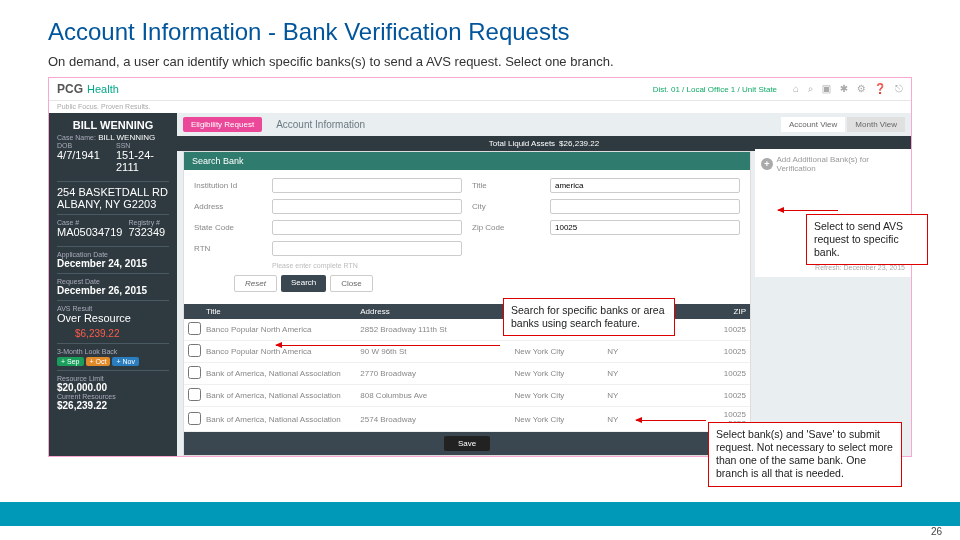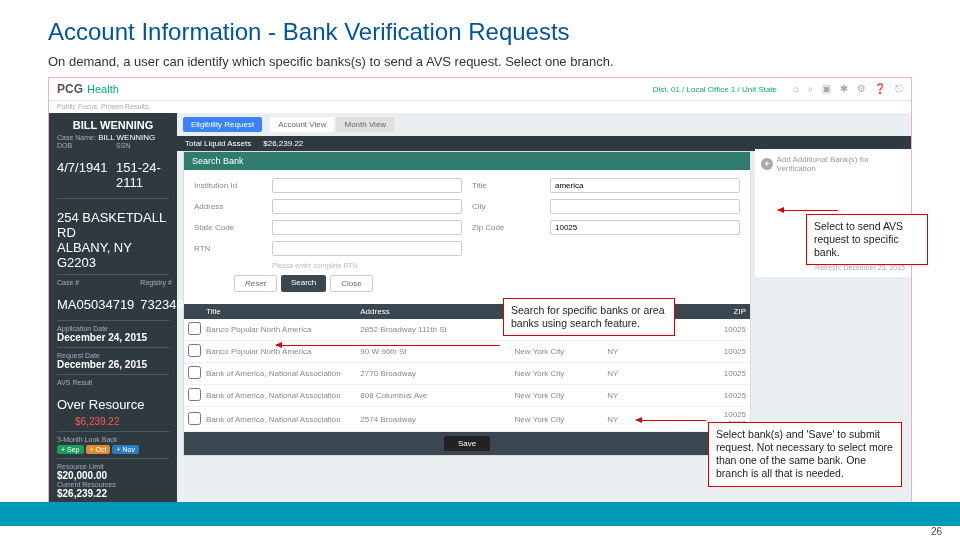--- a/index.html
+++ b/index.html
@@ -15,41 +15,41 @@
 .brand-sub { color: #0a8; font-size: 11px; }
 .brand-tag { color: #aaa; font-size: 7px; }
 .top-right { display: flex; align-items: center; gap: 10px; color: #888; }
 .crumb { color: #1a6; font-size: 8px; }
 .top-icons span { color: #aaa; font-size: 10px; margin-left: 6px; }
 
 .app-body { display: flex; background: #e9eef0; }
 .sidebar { width: 128px; background: #2f3a40; color: #fff; padding: 6px 8px; font-size: 8px; }
 .sidebar .name { font-weight: bold; font-size: 11px; text-align: center; margin-bottom: 2px; }
 .sidebar .lbl { color: #aab; font-size: 7px; }
-.sidebar .val { color: #fff; font-size: 13px; margin-bottom: 4px; margin-top: 11px; }
+.sidebar .val { color: #fff; font-size: 11px; margin-bottom: 4px; }
 .sidebar .hr { border-top: 1px solid #4a5a62; margin: 4px 0; }
 .row2 { display: flex; gap: 6px; }
 .row2 > div { flex: 1; }
 .sidebar .red { color: #ff5a4a; font-weight: normal; font-size: 10px; margin-left: 18px; }
 .sidebar .big { color: #fff; font-weight: bold; font-size: 10px; }
 .mlb { display: flex; gap: 2px; margin-top: 2px; }
 .mlb span { border-radius: 2px; padding: 1px 4px; font-size: 7px; }
 .mlb .g { background: #1a9e5c; color: #fff; }
 .mlb .o { background: #e08a2a; color: #fff; }
 .mlb .b { background: #2a7ec0; color: #fff; }
 
 .main { flex: 1; position: relative; }
 .tabs { display: flex; align-items: center; padding: 4px 6px; gap: 6px; font-size: 8px; }
-.eli-tab { background: #3b82f6; color: #fff; padding: 3px 8px; border-radius: 2px; }
+.eli-tab { background: #ec4899; color: #fff; padding: 3px 8px; border-radius: 2px; }
 .section-title { color: #6a7a82; font-size: 10px; flex: 1; margin-left: 8px; }
 .view-tabs { display: flex; }
 .view-tabs span { background: #e0e0e0; padding: 3px 8px; margin-left: 2px; color: #666; font-size: 8px; }
 .view-tabs .active { background: #fff; }
 
-.assets-bar { background: #2f3a40; color: #fff; display: flex; justify-content: flex-start; padding: 3px 8px; font-size: 8px; gap: 12px; }
+.assets-bar { background: #2f3a40; color: #fff; display: flex; justify-content: center; padding: 3px 8px; font-size: 8px; gap: 4px; }
 
 .right-panel { position: absolute; right: 0; top: 36px; width: 156px; background: #fff; padding: 6px; font-size: 8px; }
 .add-bank { color: #999; display: flex; align-items: center; gap: 4px; margin-bottom: 16px; }
 .add-bank .plus { display: inline-flex; width: 12px; height: 12px; border-radius: 50%; background: #aaa; color: #fff; align-items: center; justify-content: center; font-size: 9px; font-weight: bold; }
 .sav-lbl { text-align: right; color: #888; }
 .sav-amt { text-align: right; color: #333; font-size: 12px; font-weight: bold; }
 .sav-ref { text-align: right; color: #aaa; font-size: 7px; }
 
 .modal { background: #fff; margin: 0 160px 0 6px; border: 1px solid #ddd; position: relative; z-index: 2; }
 .modal-hd { background: #2f7b6e; color: #fff; padding: 4px 8px; font-size: 9px; }
@@ -163,20 +163,21 @@
         <div class="hr"></div>
         <div class="lbl">Resource Limit</div>
         <div class="big">$20,000.00</div>
         <div class="lbl">Current Resources</div>
         <div class="big">$26,239.22</div>
       </div>
 
       <div class="main">
         <div class="tabs">
           <span class="eli-tab">Eligibility Request</span>
+          <span class="section-title">Account Information</span>
           <div class="view-tabs">
             <span class="active">Account View</span>
             <span>Month View</span>
           </div>
         </div>
         <div class="assets-bar">
           <span>Total Liquid Assets</span>
           <span>$26,239.22</span>
         </div>
 

